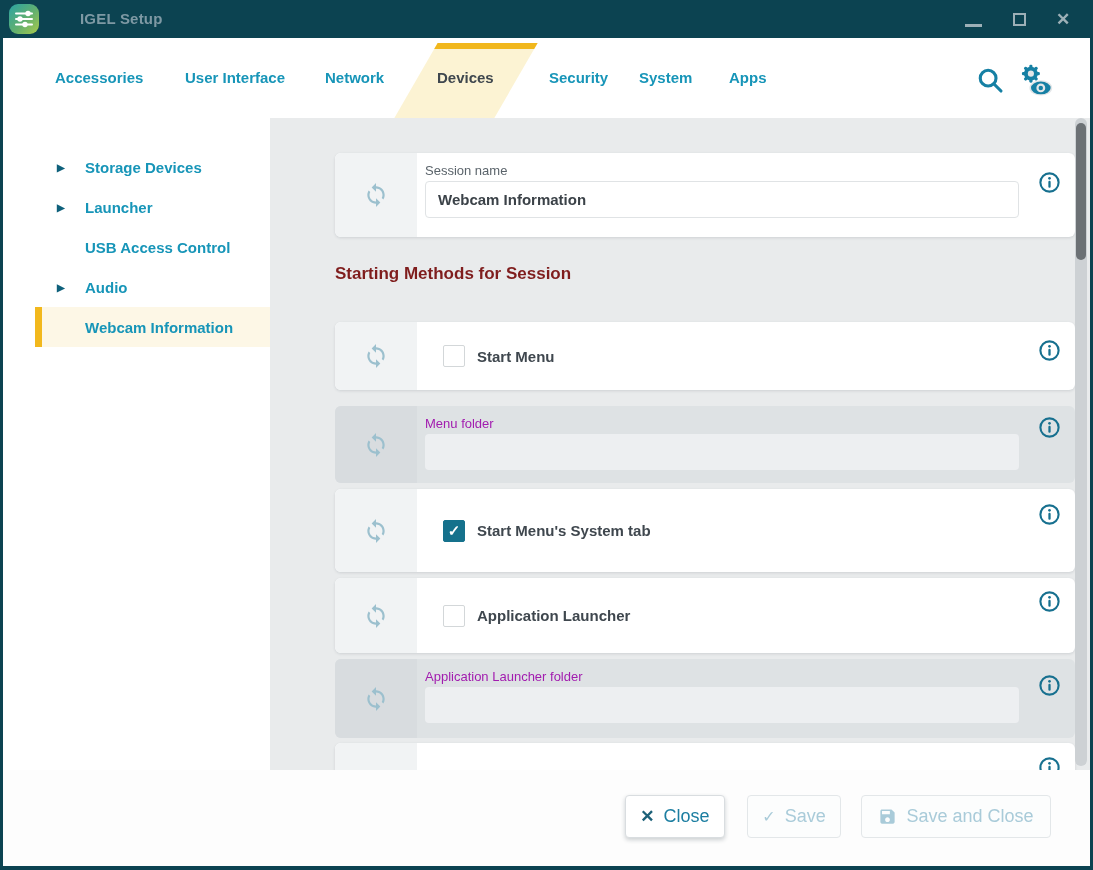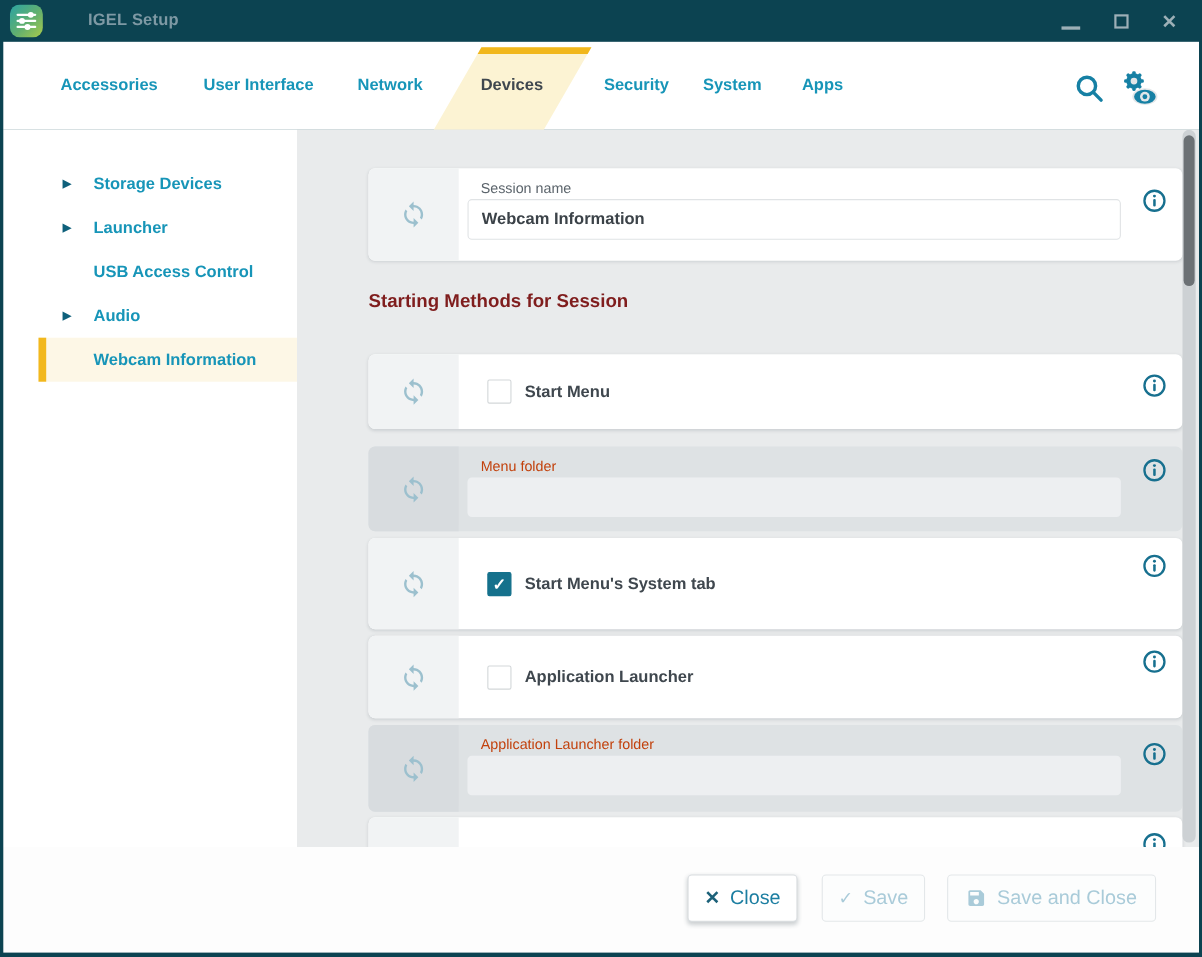--- a/index.html
+++ b/index.html
@@ -61,22 +61,22 @@
   }
   .card .strip {
     width:82px; flex:0 0 82px; background:#f1f3f4; border-radius:6px 0 0 6px;
     display:flex; align-items:center; justify-content:center;
   }
   .card.disabled { background:#dee2e4; box-shadow:none; }
   .card.disabled .strip { background:#d8dcdf; }
   .card .body { flex:1; position:relative; }
   .info-btn { position:absolute; right:14px; width:23px; height:23px; cursor:pointer; }
   
-  .field-label { display:block; margin:10px 0 3px 20px; font-size:13px; color:#5b646b; }
-  .card.disabled .field-label { color:#c2410c; }
+  .field-label { display:block; margin:10px 0 3px 8px; font-size:13px; color:#5b646b; }
+  .card.disabled .field-label { color:#a21caf; }
   .text-input {
     display:block; margin-left:8px; width:594px; height:37px;
     border:1.5px solid #e0e3e5; border-radius:4px; background:#fff;
     font-family:"Liberation Sans", sans-serif; font-size:15px; font-weight:bold;
     color:#3b4248; padding:0 12px; outline:none;
   }
   .card.disabled .text-input { background:#edeff1; border:none; height:36px; }
   
   .check-row { display:flex; align-items:center; height:100%; padding-left:26px; }
   .checkbox {

